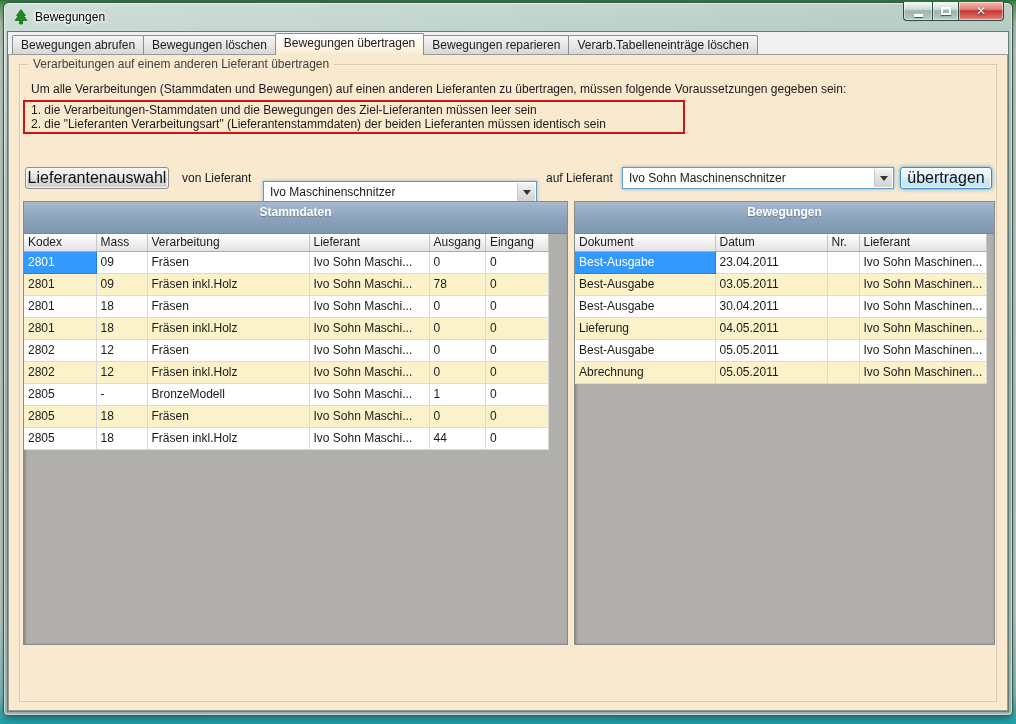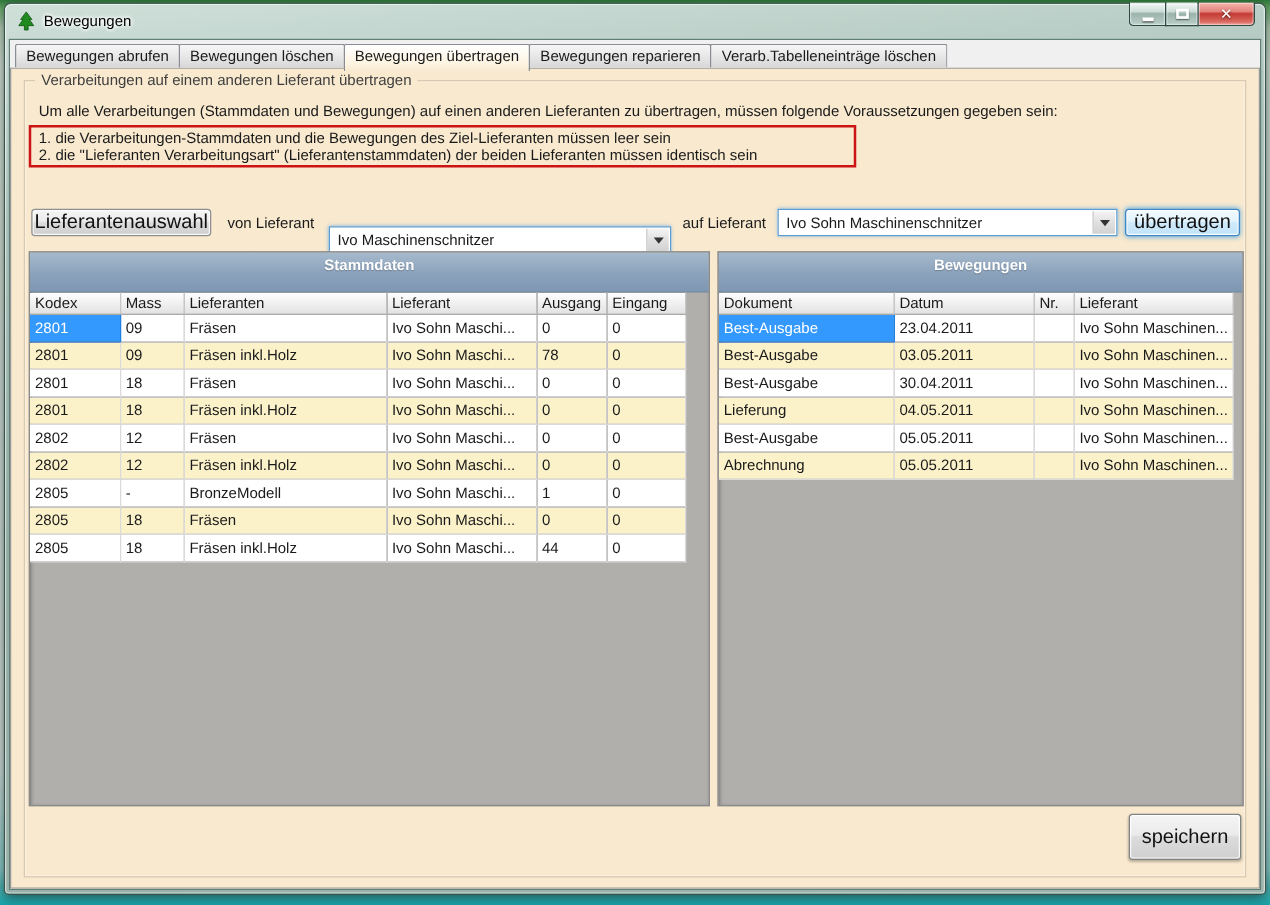--- a/index.html
+++ b/index.html
@@ -30,21 +30,21 @@
   .winbtn.max { width:27px; }
   .winbtn.close { width:45px; border-radius:0 0 4px 0; border-left:none;
     background:linear-gradient(180deg,#f6b8b0 0%,#e2827c 40%,#c43b34 50%,#d8655c 82%,#e8938b 100%); }
   .glyph-min { width:9px; height:3px; background:#fff; box-shadow:0 1px 1px rgba(0,0,0,0.6); margin-top:8px; }
   .glyph-max { width:10px; height:8px; border:2px solid #fff; box-shadow:0 1px 1px rgba(0,0,0,0.5); }
   .glyph-close { color:#fff; font-size:12px; font-weight:bold; text-shadow:0 1px 2px rgba(0,0,0,0.65); line-height:1; }
 
   .frame-inner { flex:1; margin:0 3px 3px; background:#f0f0f0; border:1px solid #5e7e76; display:flex; flex-direction:column; overflow:hidden; }
 
   
-  .tabs { height:22px; padding:3px 2px 0 4px; display:flex; align-items:flex-start; background:#f0f0f0; position:relative; z-index:3; }
+  .tabs { height:22px; padding:3px 2px 0 4px; display:flex; align-items:flex-end; background:#f0f0f0; position:relative; z-index:3; }
   .tab { height:19px; padding:2px 8px 0; border:1px solid #8a8d94; border-bottom:none; border-radius:2px 2px 0 0;
     background:linear-gradient(#f6f6f6,#e9e9e9 45%,#d7d7d7); white-space:nowrap; cursor:default; }
   .tab + .tab { margin-left:-1px; }
   .tab.active { height:22px; margin-bottom:-1px; position:relative; z-index:4;
     background:linear-gradient(#ffffff,#fdf4e2 70%,#f8e9cf); }
 
   
   .tab-page { position:relative; flex:1; background:#f8e9cf; border:1px solid #9a9a9a; z-index:1; }
 
   .groupbox { position:absolute; left:10px; right:10px; top:9px; bottom:8px; border:1px solid #d9c9ae;
@@ -174,21 +174,21 @@
                 <col style="width: 51px;">
                 <col style="width: 162px;">
                 <col style="width: 120px;">
                 <col style="width: 55px;">
                 <col style="width: 63px;">
               </colgroup>
               <thead>
                 <tr>
                   <th>Kodex</th>
                   <th>Mass</th>
-                  <th>Lieferanten</th>
+                  <th>Verarbeitung</th>
                   <th>Lieferant</th>
                   <th>Ausgang</th>
                   <th>Eingang</th>
                 </tr>
               </thead>
               <tbody>
                 <tr>
                   <td class="selected">2801</td>
                   <td>09</td>
                   <td>Fräsen</td>
@@ -315,19 +315,18 @@
                 <tr>
                   <td>Abrechnung</td>
                   <td>05.05.2011</td>
                   <td></td>
                   <td>Ivo Sohn Maschinen...</td>
                 </tr>
               </tbody>
             </table>
         </div>
 
-        <button class="btn" id="btn-speichern">speichern</button>
 
       </div>
     </div>
 
   </div>
 </div>
 
 </body></html>

